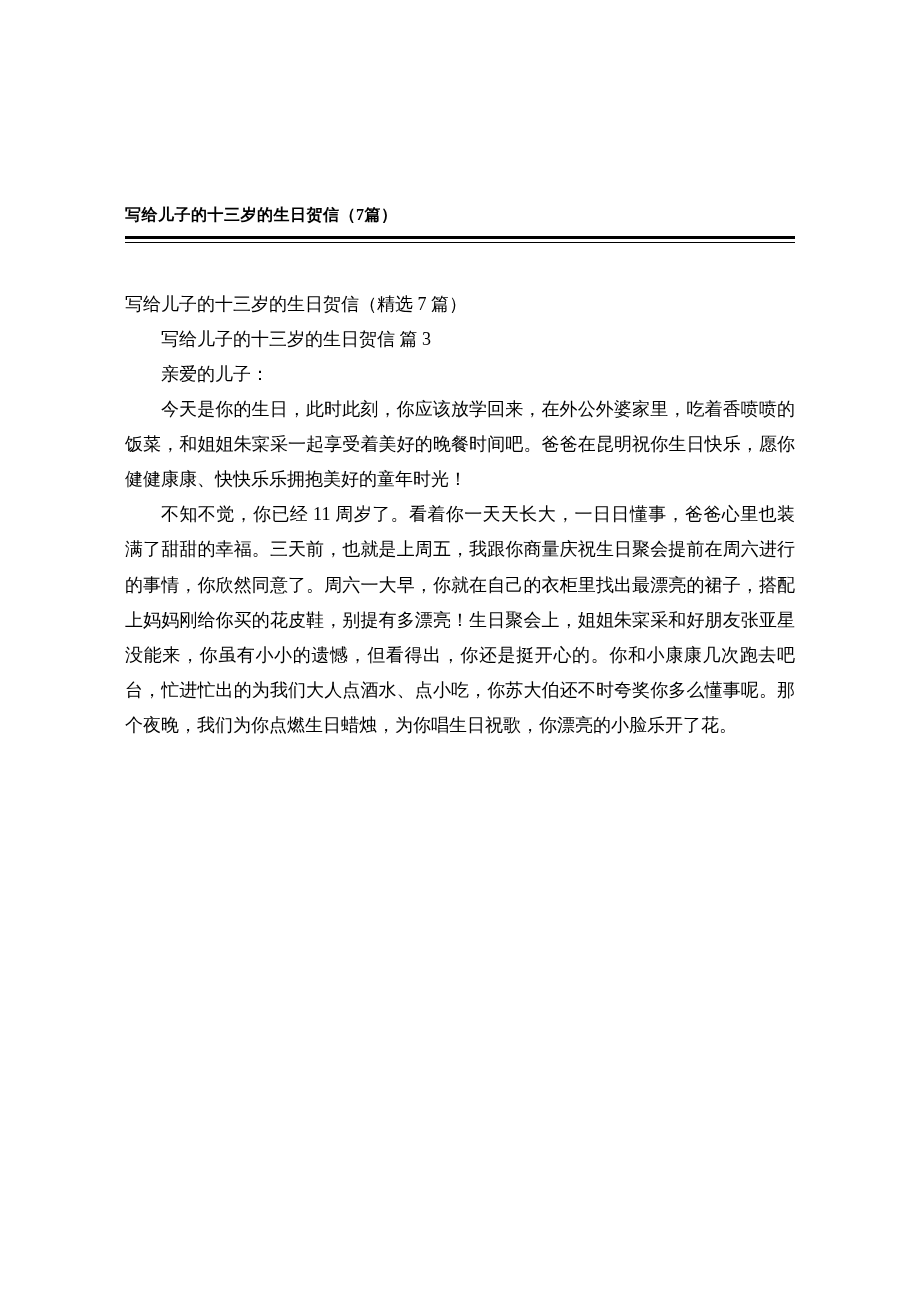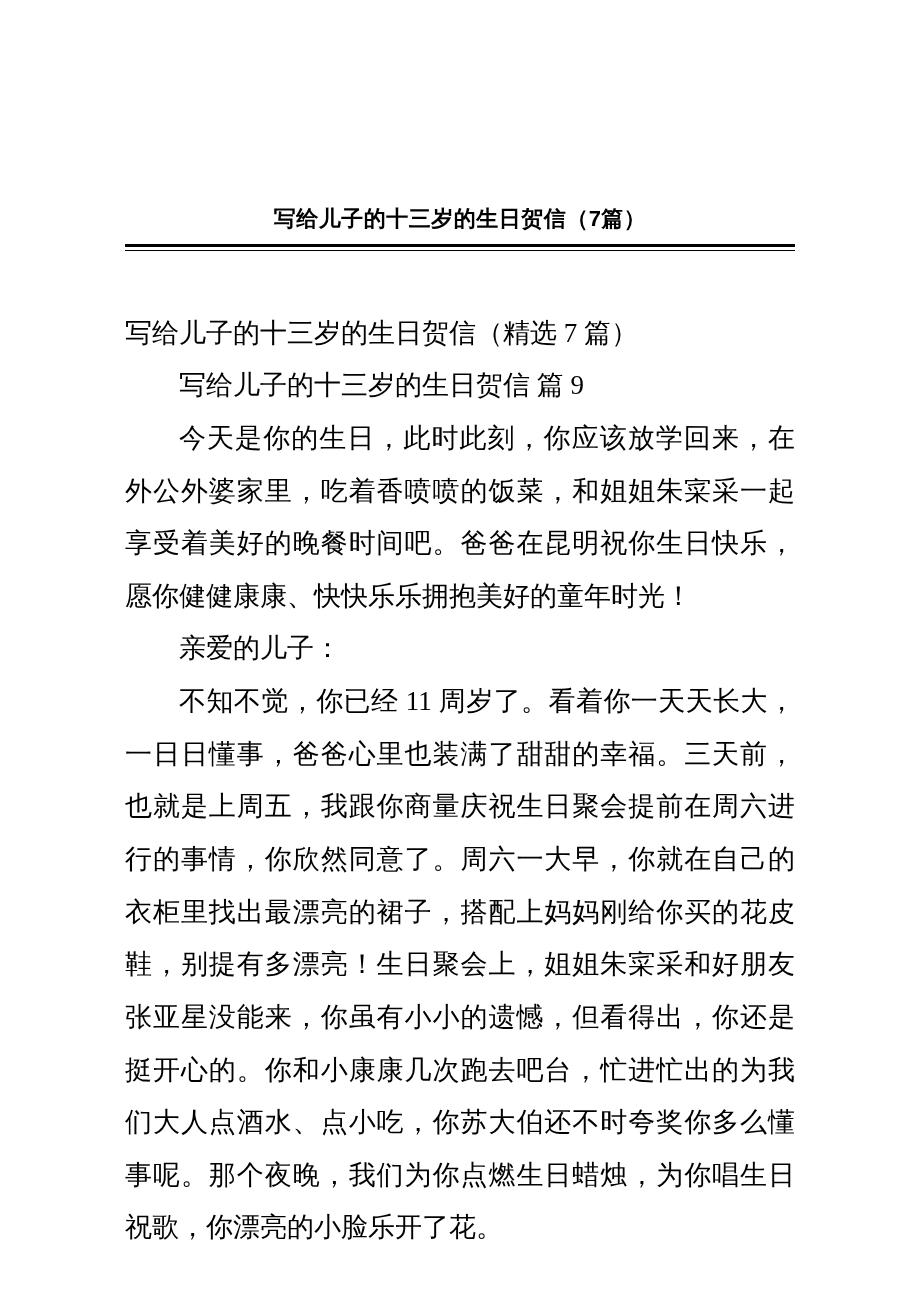--- a/index.html
+++ b/index.html
@@ -18,37 +18,37 @@
     position: relative;
     width: 920px;
     height: 1302px;
     box-sizing: border-box;
     padding: 0 125px;
   }
   .title-block {
     margin-top: 205px;
   }
   .doc-title {
-    text-align: center;
-    font-size: 22px;
+    text-align: left;
+    font-size: 16px;
     font-weight: bold;
     letter-spacing: 0.5px;
     line-height: 1.3;
-    font-family: Liberation Sans, sans-serif;
+    font-family: Liberation Serif, serif;
   }
   .title-rule {
     margin-top: 10px;
     border-top: 3px solid #000;
     border-bottom: 1px solid #000;
     height: 3px;
     width: 100%;
   }
   .body-block {
-    margin-top: 56px;
-    font-size: 27px;
+    margin-top: 44px;
+    font-size: 18px;
     line-height: 1.95;
   }
   .para {
     margin: 0;
     text-align: justify;
     text-justify: inter-ideograph;
   }
   .para.indent {
     text-indent: 2em;
   }
@@ -58,19 +58,19 @@
 
 <div class="page">
 
   <div class="title-block">
     <div class="doc-title">写给儿子的十三岁的生日贺信（7篇）</div>
     <div class="title-rule"></div>
   </div>
 
   <div class="body-block">
     <p class="para">写给儿子的十三岁的生日贺信（精选 7 篇）</p>
-    <p class="para indent">写给儿子的十三岁的生日贺信  篇 9</p>
+    <p class="para indent">写给儿子的十三岁的生日贺信  篇 3</p>
+    <p class="para indent">亲爱的儿子：</p>
     <p class="para indent">今天是你的生日，此时此刻，你应该放学回来，在外公外婆家里，吃着香喷喷的饭菜，和姐姐朱寀采一起享受着美好的晚餐时间吧。爸爸在昆明祝你生日快乐，愿你健健康康、快快乐乐拥抱美好的童年时光！</p>
-    <p class="para indent">亲爱的儿子：</p>
     <p class="para indent">不知不觉，你已经 11 周岁了。看着你一天天长大，一日日懂事，爸爸心里也装满了甜甜的幸福。三天前，也就是上周五，我跟你商量庆祝生日聚会提前在周六进行的事情，你欣然同意了。周六一大早，你就在自己的衣柜里找出最漂亮的裙子，搭配上妈妈刚给你买的花皮鞋，别提有多漂亮！生日聚会上，姐姐朱寀采和好朋友张亚星没能来，你虽有小小的遗憾，但看得出，你还是挺开心的。你和小康康几次跑去吧台，忙进忙出的为我们大人点酒水、点小吃，你苏大伯还不时夸奖你多么懂事呢。那个夜晚，我们为你点燃生日蜡烛，为你唱生日祝歌，你漂亮的小脸乐开了花。</p>
   </div>
 
 </div>
 
 </body></html>

